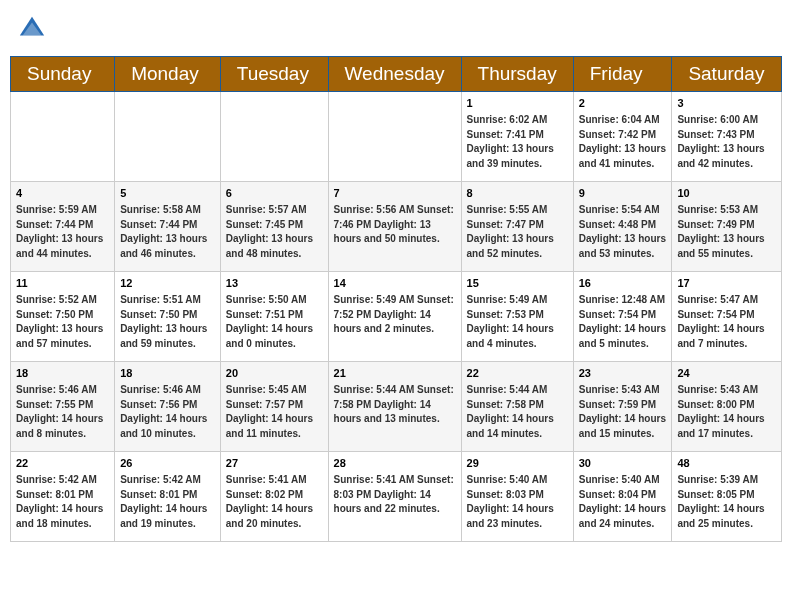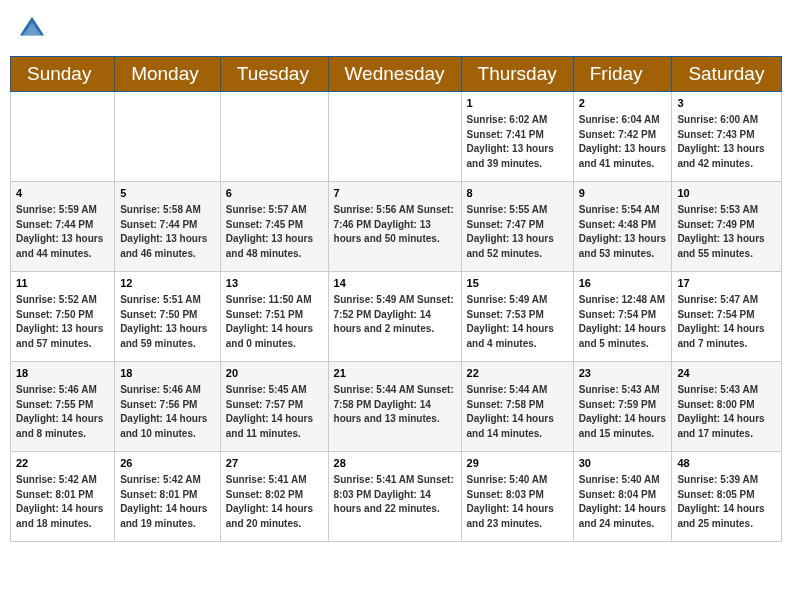--- a/index.html
+++ b/index.html
@@ -216,21 +216,21 @@
 Daylight: 13 hours and 57 minutes.</div>
         </td>
         <td>
           <span class="day-num">12</span>
           <div class="day-info">Sunrise: 5:51 AM
 Sunset: 7:50 PM
 Daylight: 13 hours and 59 minutes.</div>
         </td>
         <td>
           <span class="day-num">13</span>
-          <div class="day-info">Sunrise: 11:50 AM
+          <div class="day-info">Sunrise: 5:50 AM
 Sunset: 7:51 PM
 Daylight: 14 hours and 0 minutes.</div>
         </td>
         <td>
           <span class="day-num">14</span>
           <div class="day-info">Sunrise: 5:49 AM
 Sunset: 7:52 PM
 Daylight: 14 hours and 2 minutes.</div>
         </td>
         <td>

